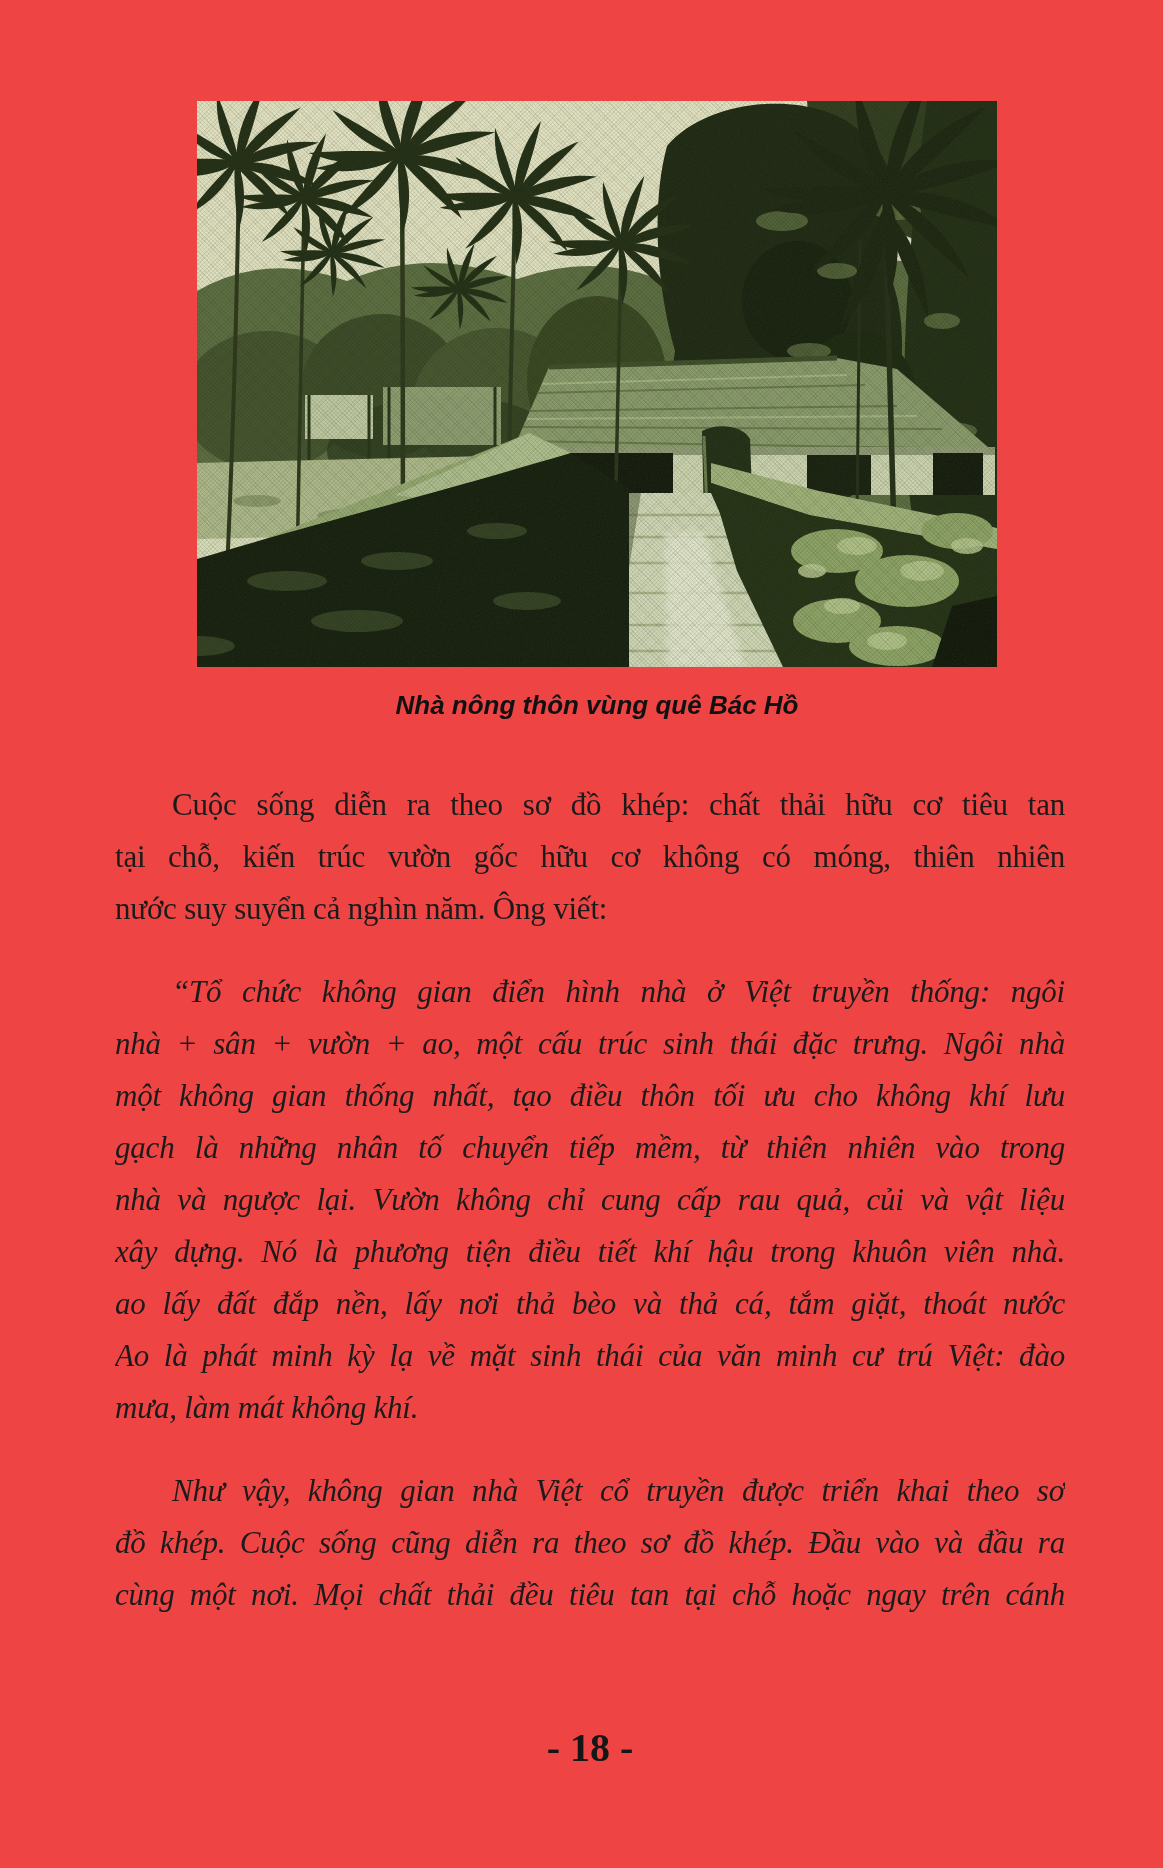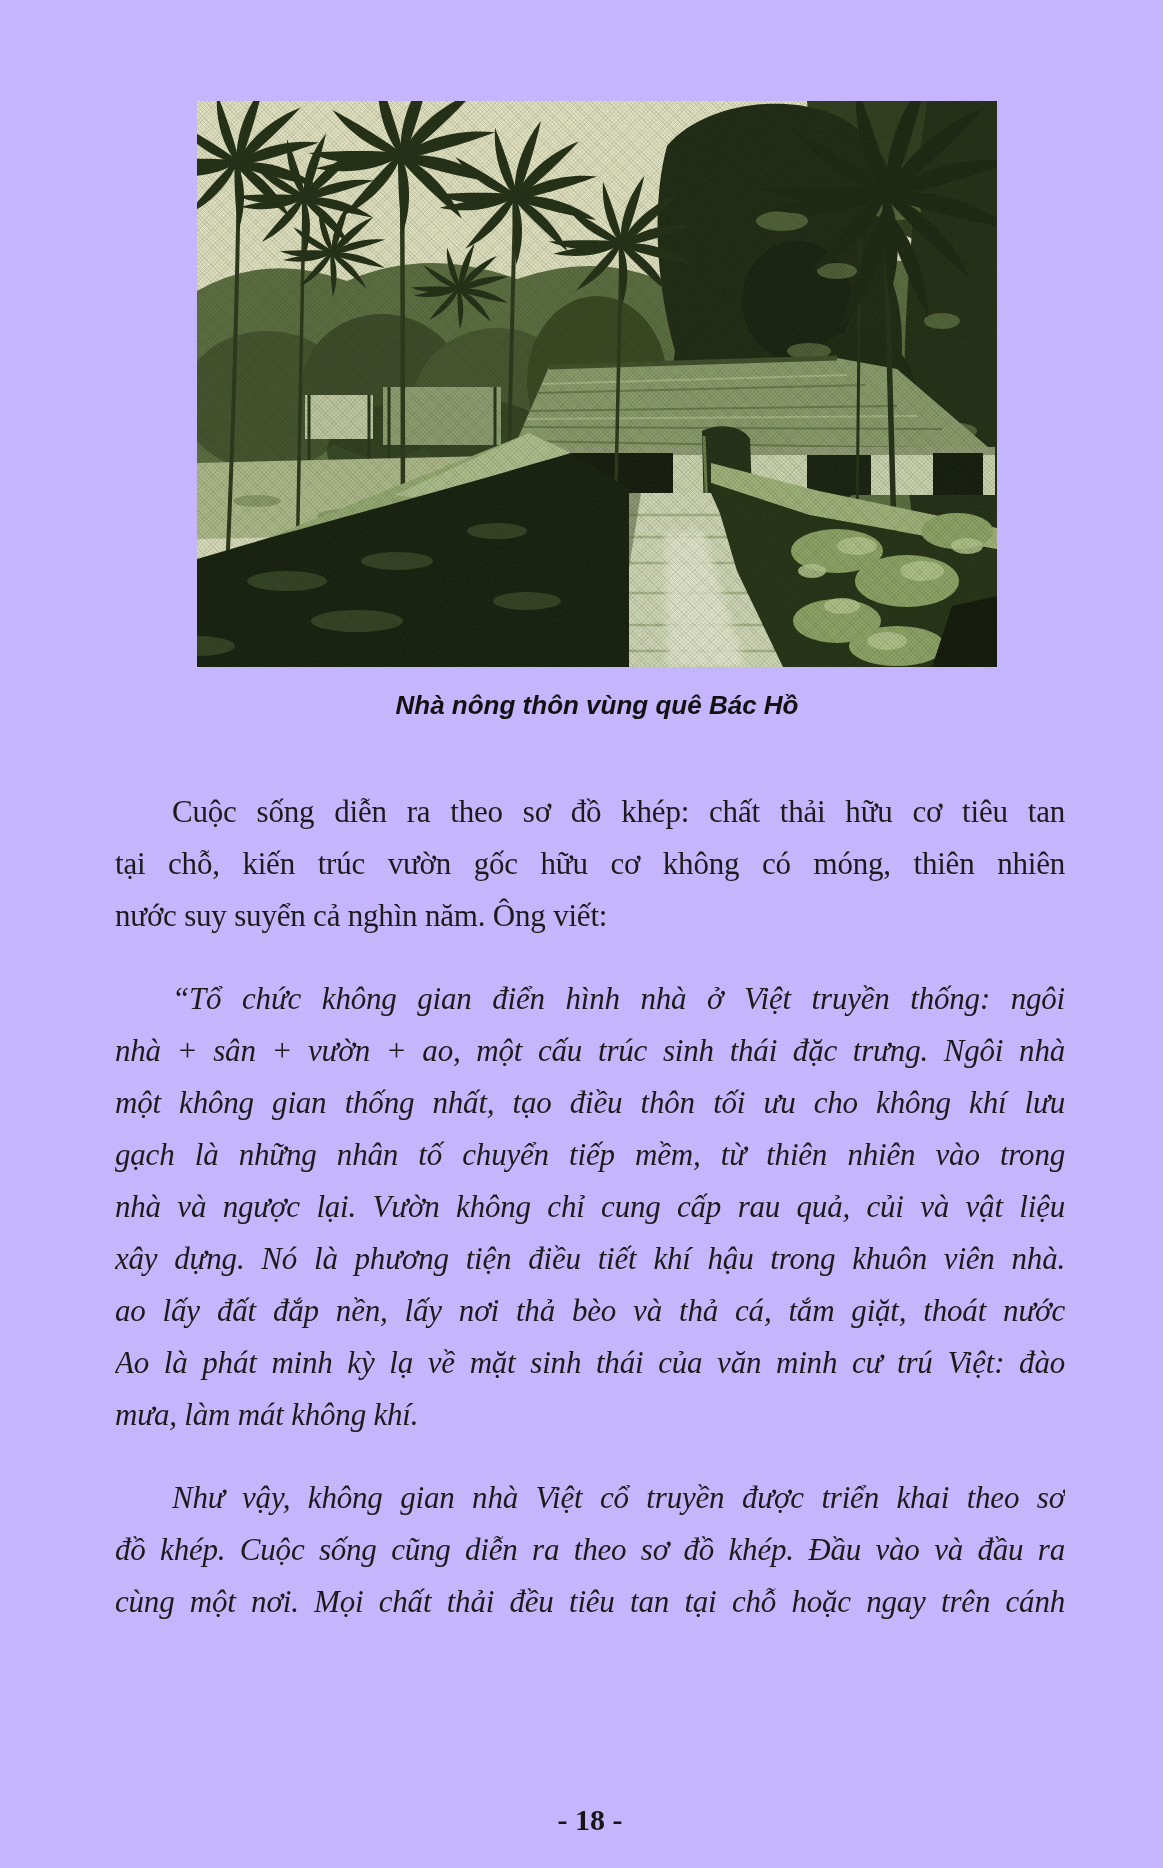--- a/index.html
+++ b/index.html
@@ -1,17 +1,17 @@
 <!DOCTYPE html>
 <html><head>
 <meta charset="utf-8">
 <style>
   html,body{margin:0;padding:0;background:#ffffff;}
   #page{
-    position:relative;width:1163px;height:1868px;background:#c4b5fd;
+    position:relative;width:1163px;height:1868px;background:#ef4444;
     font-family:"Liberation Serif",serif;color:#1b1b1b;overflow:hidden;
   }
   
   .photo{
     position:absolute;left:197px;top:101px;width:800px;height:566px;
     background:#e9ecca;
   }
   .photo svg{display:block;width:800px;height:566px;}
   .photo::after{ 
     content:"";position:absolute;inset:0;pointer-events:none;
@@ -19,34 +19,34 @@
       repeating-linear-gradient(45deg, rgba(25,34,14,.10) 0 1px, transparent 1px 3px),
       repeating-linear-gradient(-45deg, rgba(25,34,14,.08) 0 1px, transparent 1px 3px);
   }
   .caption{
     position:absolute;left:197px;top:690px;width:800px;text-align:center;
     font-family:"Liberation Sans",sans-serif;font-style:italic;font-weight:bold;
     font-size:26px;color:#111;letter-spacing:0px;
   }
   
   .body-text{position:absolute;left:115px;top:779px;width:950px;}
-  .para{font-size:31px;line-height:52px;letter-spacing:-0.2px;margin-top:7px;}
+  .para{font-size:31px;line-height:52px;letter-spacing:-0.2px;}
   .para.italic{font-style:italic;}
   .para + .para{margin-top:31px;}
   .line{
     text-align:justify;height:52px;overflow:hidden;white-space:normal;
   }
   .line::after{content:"";display:inline-block;width:100%;height:0;vertical-align:top;}
   .line.end{text-align:left;}
   .line.end::after{content:none;}
   .line.indent{text-indent:57px;}
   
   .page-number{
-    position:absolute;left:115px;top:1803px;width:950px;text-align:center;
-    font-size:30px;font-weight:bold;color:#161616;
+    position:absolute;left:115px;top:1724px;width:950px;text-align:center;
+    font-size:40px;font-weight:bold;color:#161616;
   }
 </style>
 </head>
 <body>
 
 <div id="page">
 
   <figure class="photo" style="margin:0">
     <svg viewBox="0 0 800 566" xmlns="http://www.w3.org/2000/svg">
       <defs>

